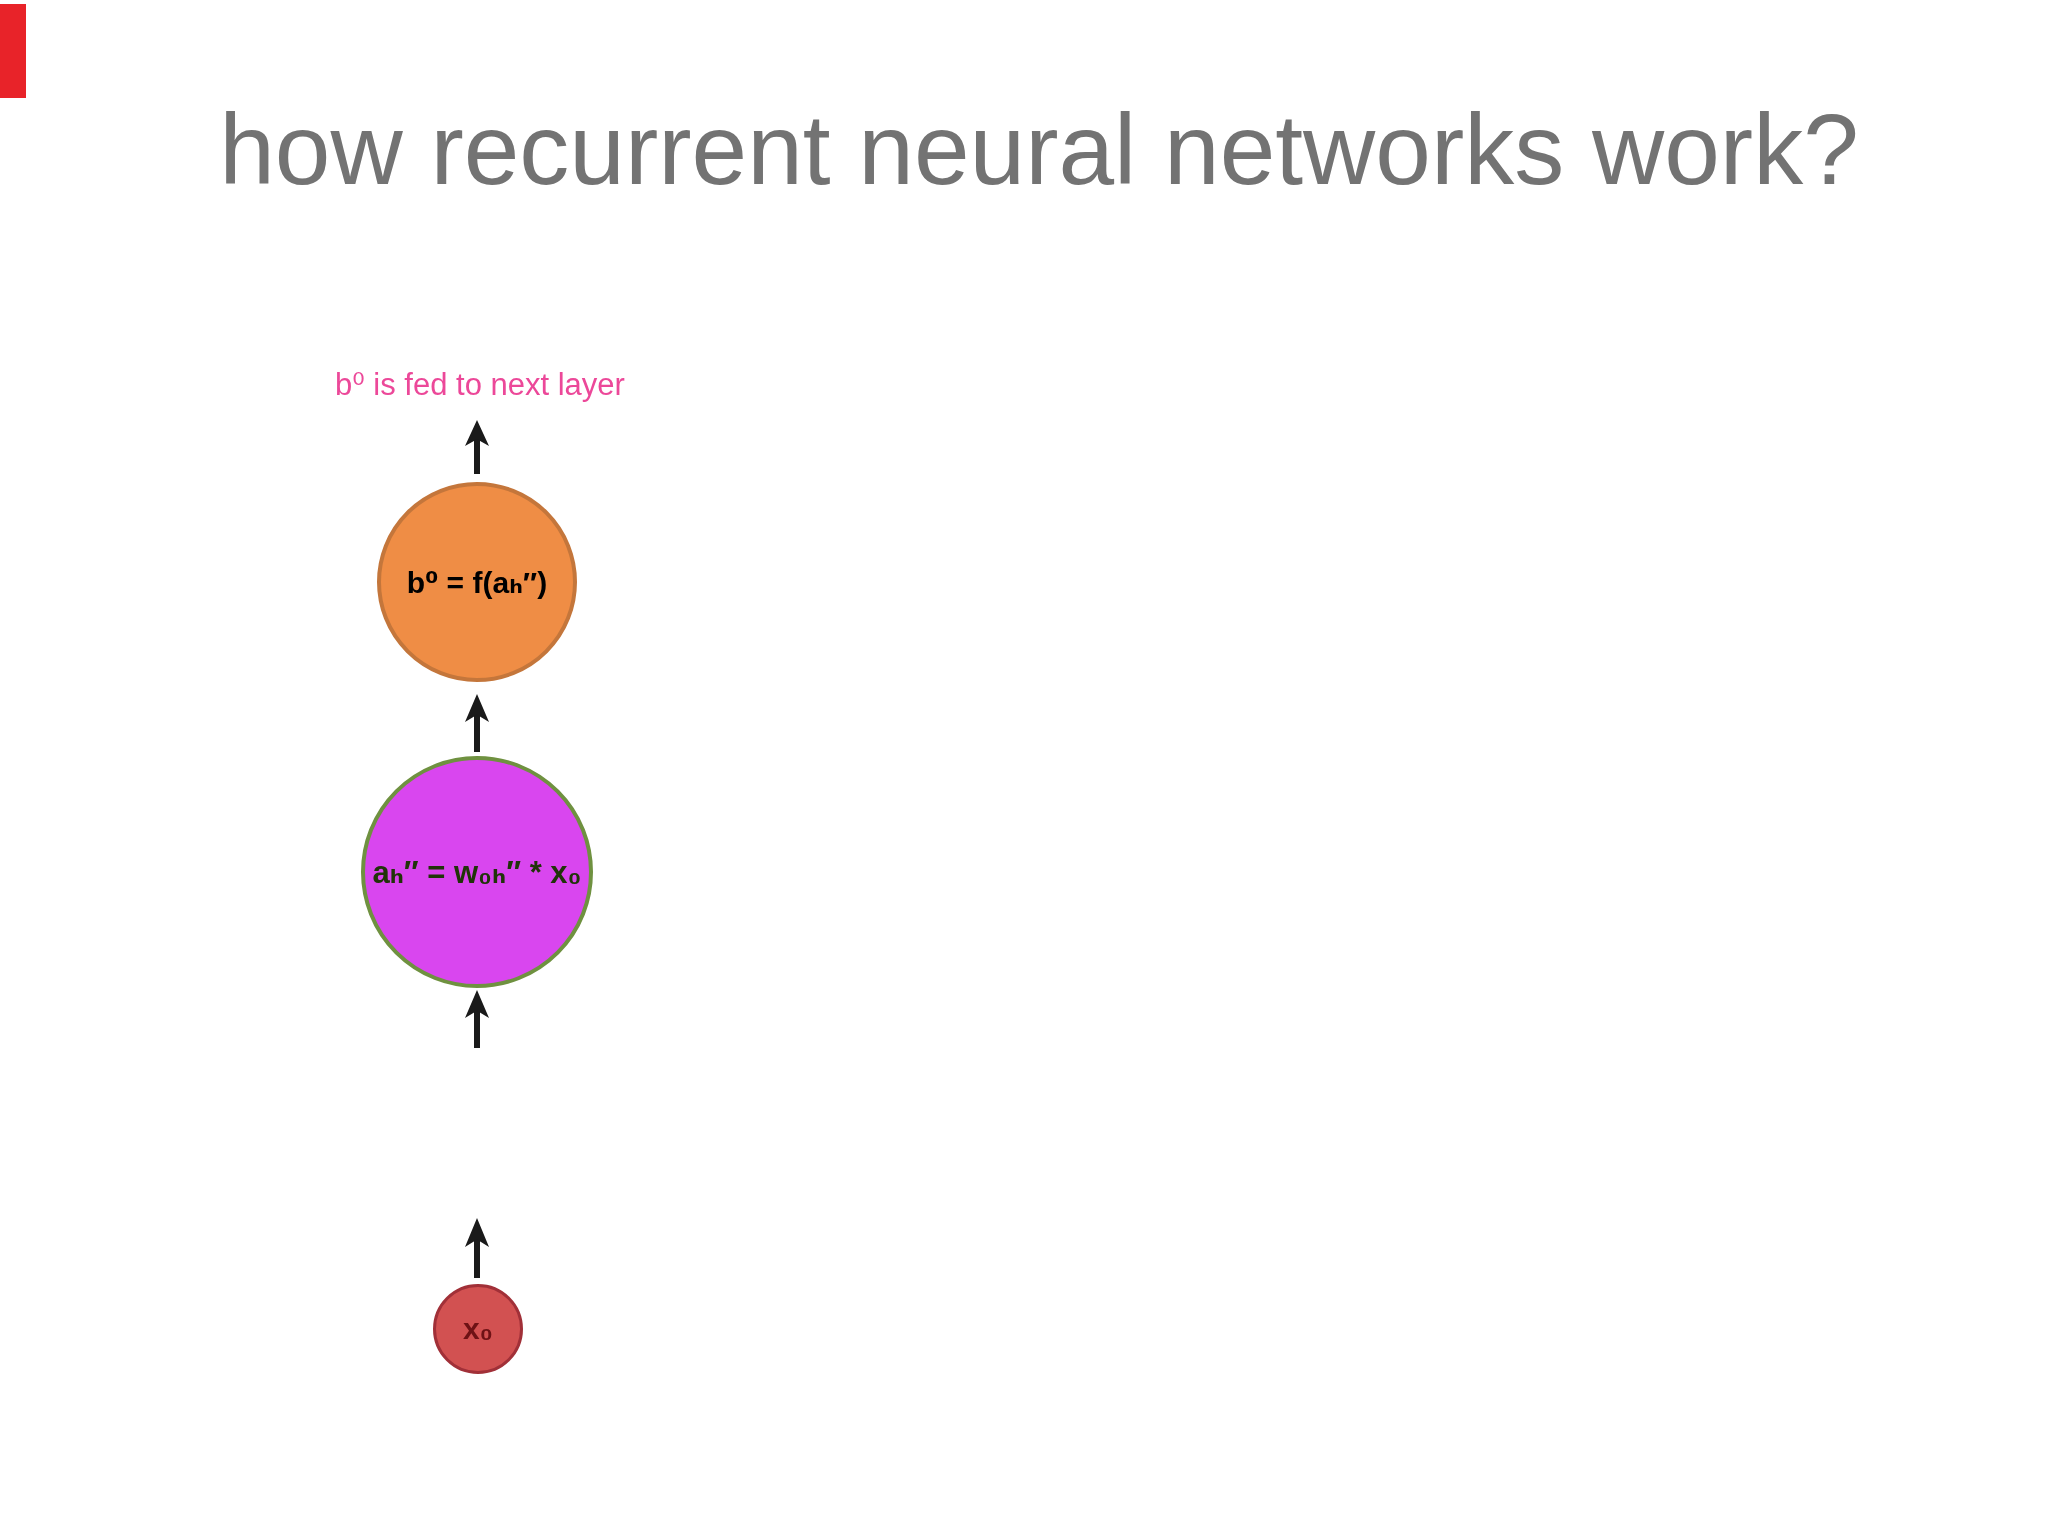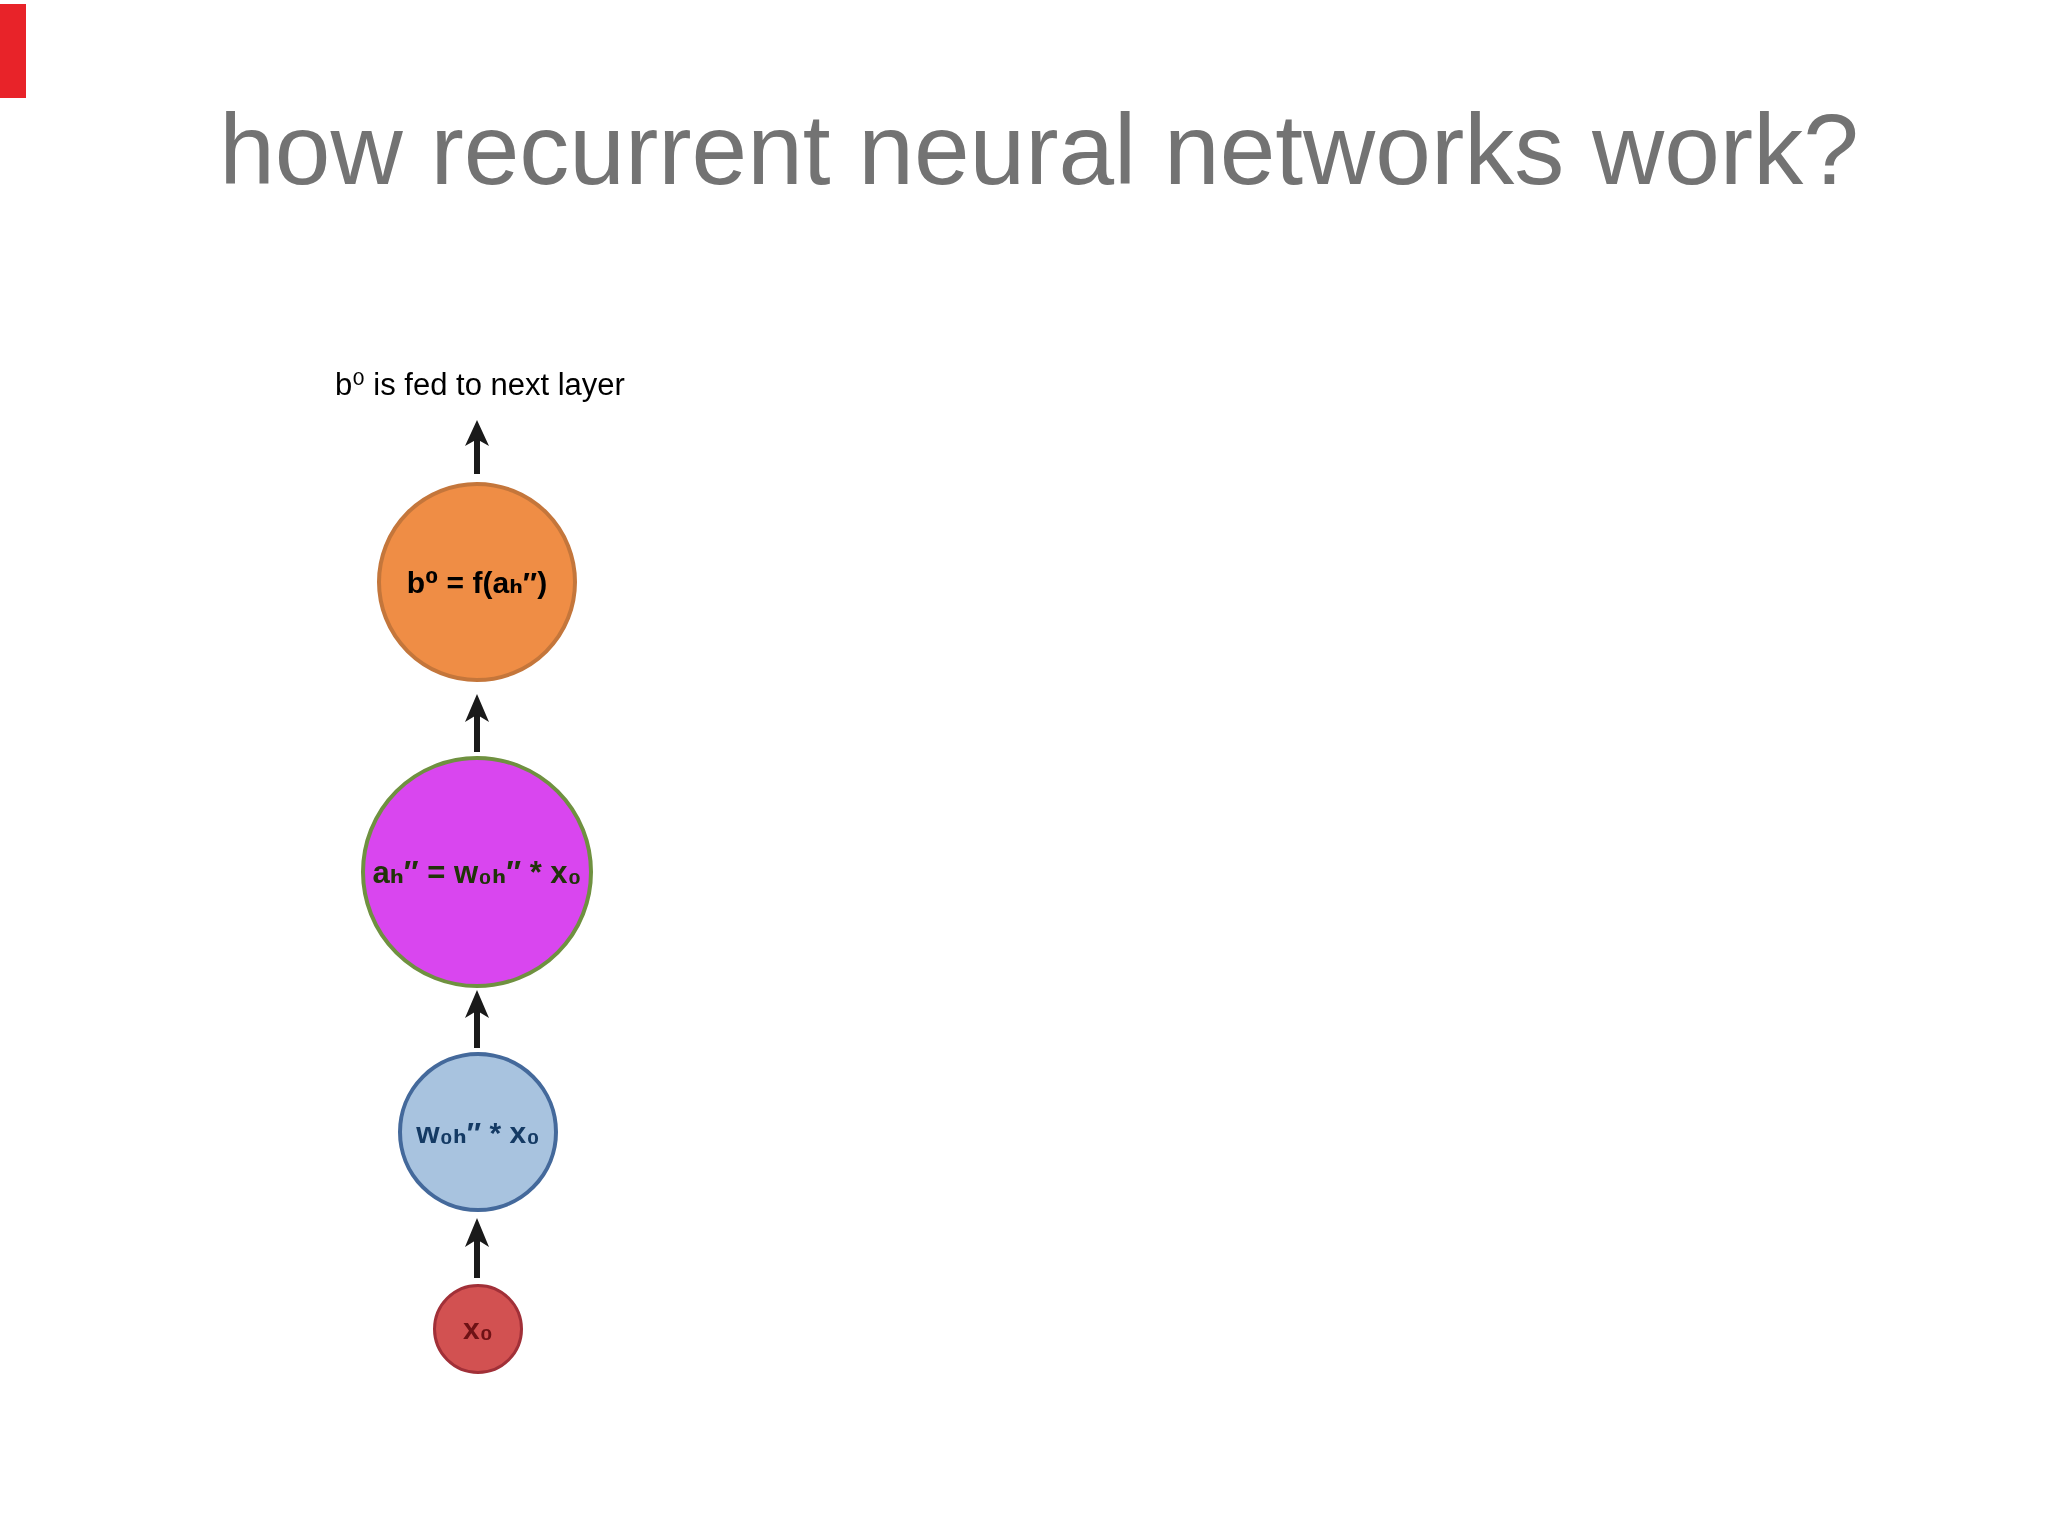--- a/index.html
+++ b/index.html
@@ -36,21 +36,21 @@
     color: #737373;
     white-space: nowrap;
   }
   .top-label {
     position: absolute;
     left: 480px;
     top: 366px;
     transform: translateX(-50%);
     font-size: 31px;
     font-weight: 400;
-    color: #000000;
+    color: #ec4899;
     white-space: nowrap;
   }
   .node {
     position: absolute;
     border-radius: 50%;
     display: flex;
     align-items: center;
     justify-content: center;
     box-sizing: border-box;
     font-weight: 700;
@@ -126,23 +126,20 @@
     <span>aₕ″ = w₀ₕ″ * x₀</span>
   </div>
 
   <div class="arrow arrow-3">
     <svg viewBox="0 0 40 56" preserveAspectRatio="none" aria-hidden="true">
       <rect x="17" y="16" width="6" height="40" fill="currentColor"></rect>
       <polygon points="20,0 8,27 20,20 32,27" fill="currentColor"></polygon>
     </svg>
   </div>
 
-  <div class="node node-weighted" style="background: rgb(168, 195, 223); border-color: rgb(68, 105, 155); color: rgb(20, 58, 100);">
-    <span>w₀ₕ″ * x₀</span>
-  </div>
 
   <div class="arrow arrow-4">
     <svg viewBox="0 0 40 56" preserveAspectRatio="none" aria-hidden="true">
       <rect x="17" y="16" width="6" height="40" fill="currentColor"></rect>
       <polygon points="20,0 8,27 20,20 32,27" fill="currentColor"></polygon>
     </svg>
   </div>
 
   <div class="node node-input" style="background: rgb(210, 81, 81); border-color: rgb(161, 48, 56); color: rgb(110, 18, 21);">
     <span>x₀</span>

